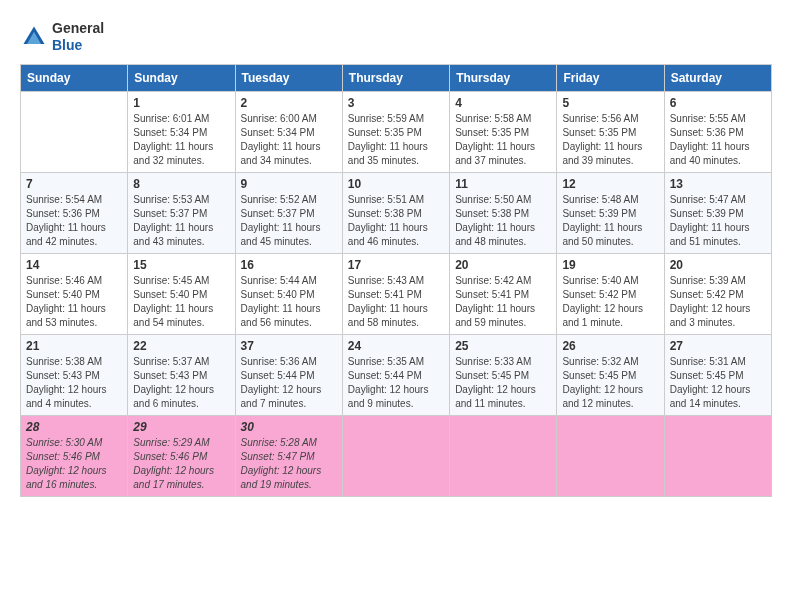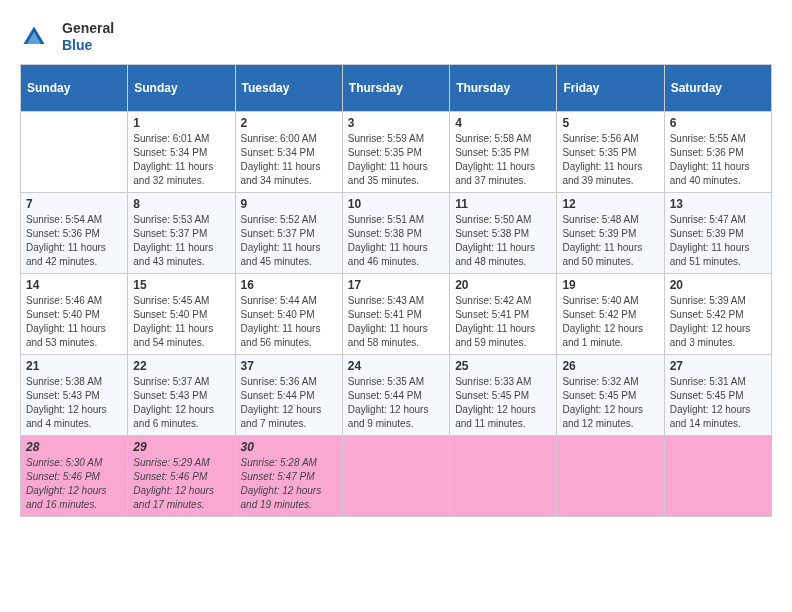--- a/index.html
+++ b/index.html
@@ -12,21 +12,21 @@
     }
     .header {
       display: flex;
       align-items: flex-start;
       justify-content: space-between;
       margin-bottom: 10px;
     }
     .logo {
       display: flex;
       align-items: center;
-      gap: 14px;
+      gap: 4px;
     }
     .logo-text {
       font-size: 14px;
       font-weight: bold;
       line-height: 1.2;
     }
     .logo-text .general { color: #333; }
     .logo-text .blue { color: #1a5fa8; }
     .logo-icon {
       width: 28px;
@@ -46,21 +46,21 @@
     }
     .calendar {
       width: 100%;
       border-collapse: collapse;
       font-size: 11px;
     }
     .calendar th {
       background: #2a6db5;
       color: #fff;
       text-align: left;
-      padding: 16px 6px;
+      padding: 6px 6px;
       font-size: 12px;
       font-weight: bold;
       border: 1px solid #ccc;
       margin-left: 36px;
     }
     .calendar td {
       border: 1px solid #ccc;
       vertical-align: top;
       padding: 4px 5px;
       width: calc(100% / 7);

